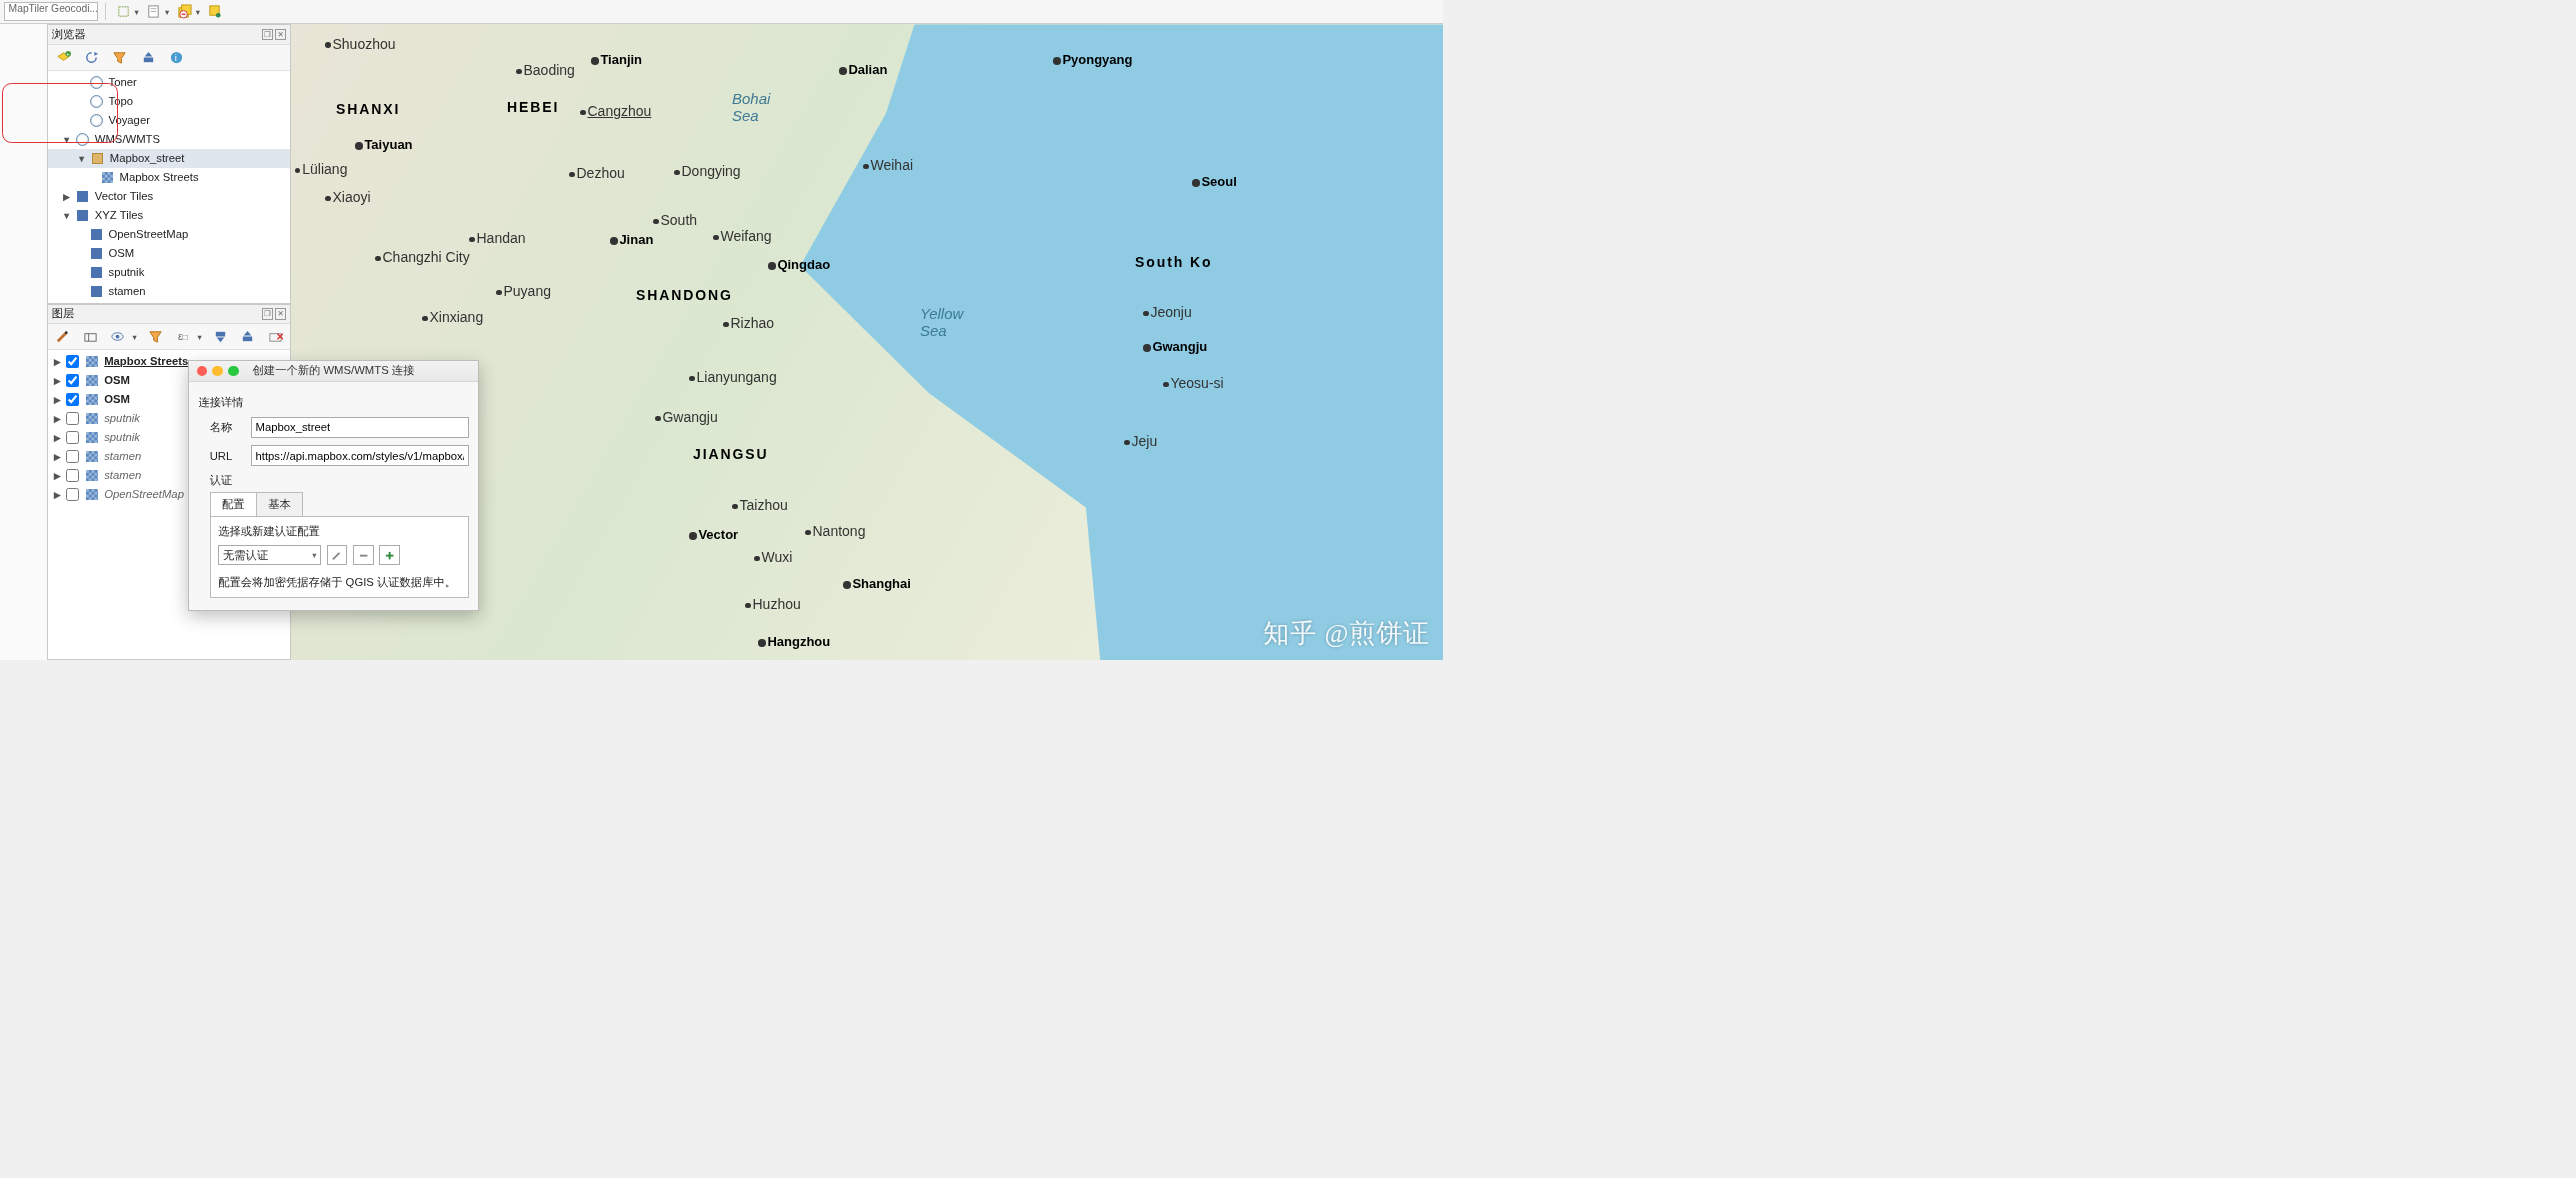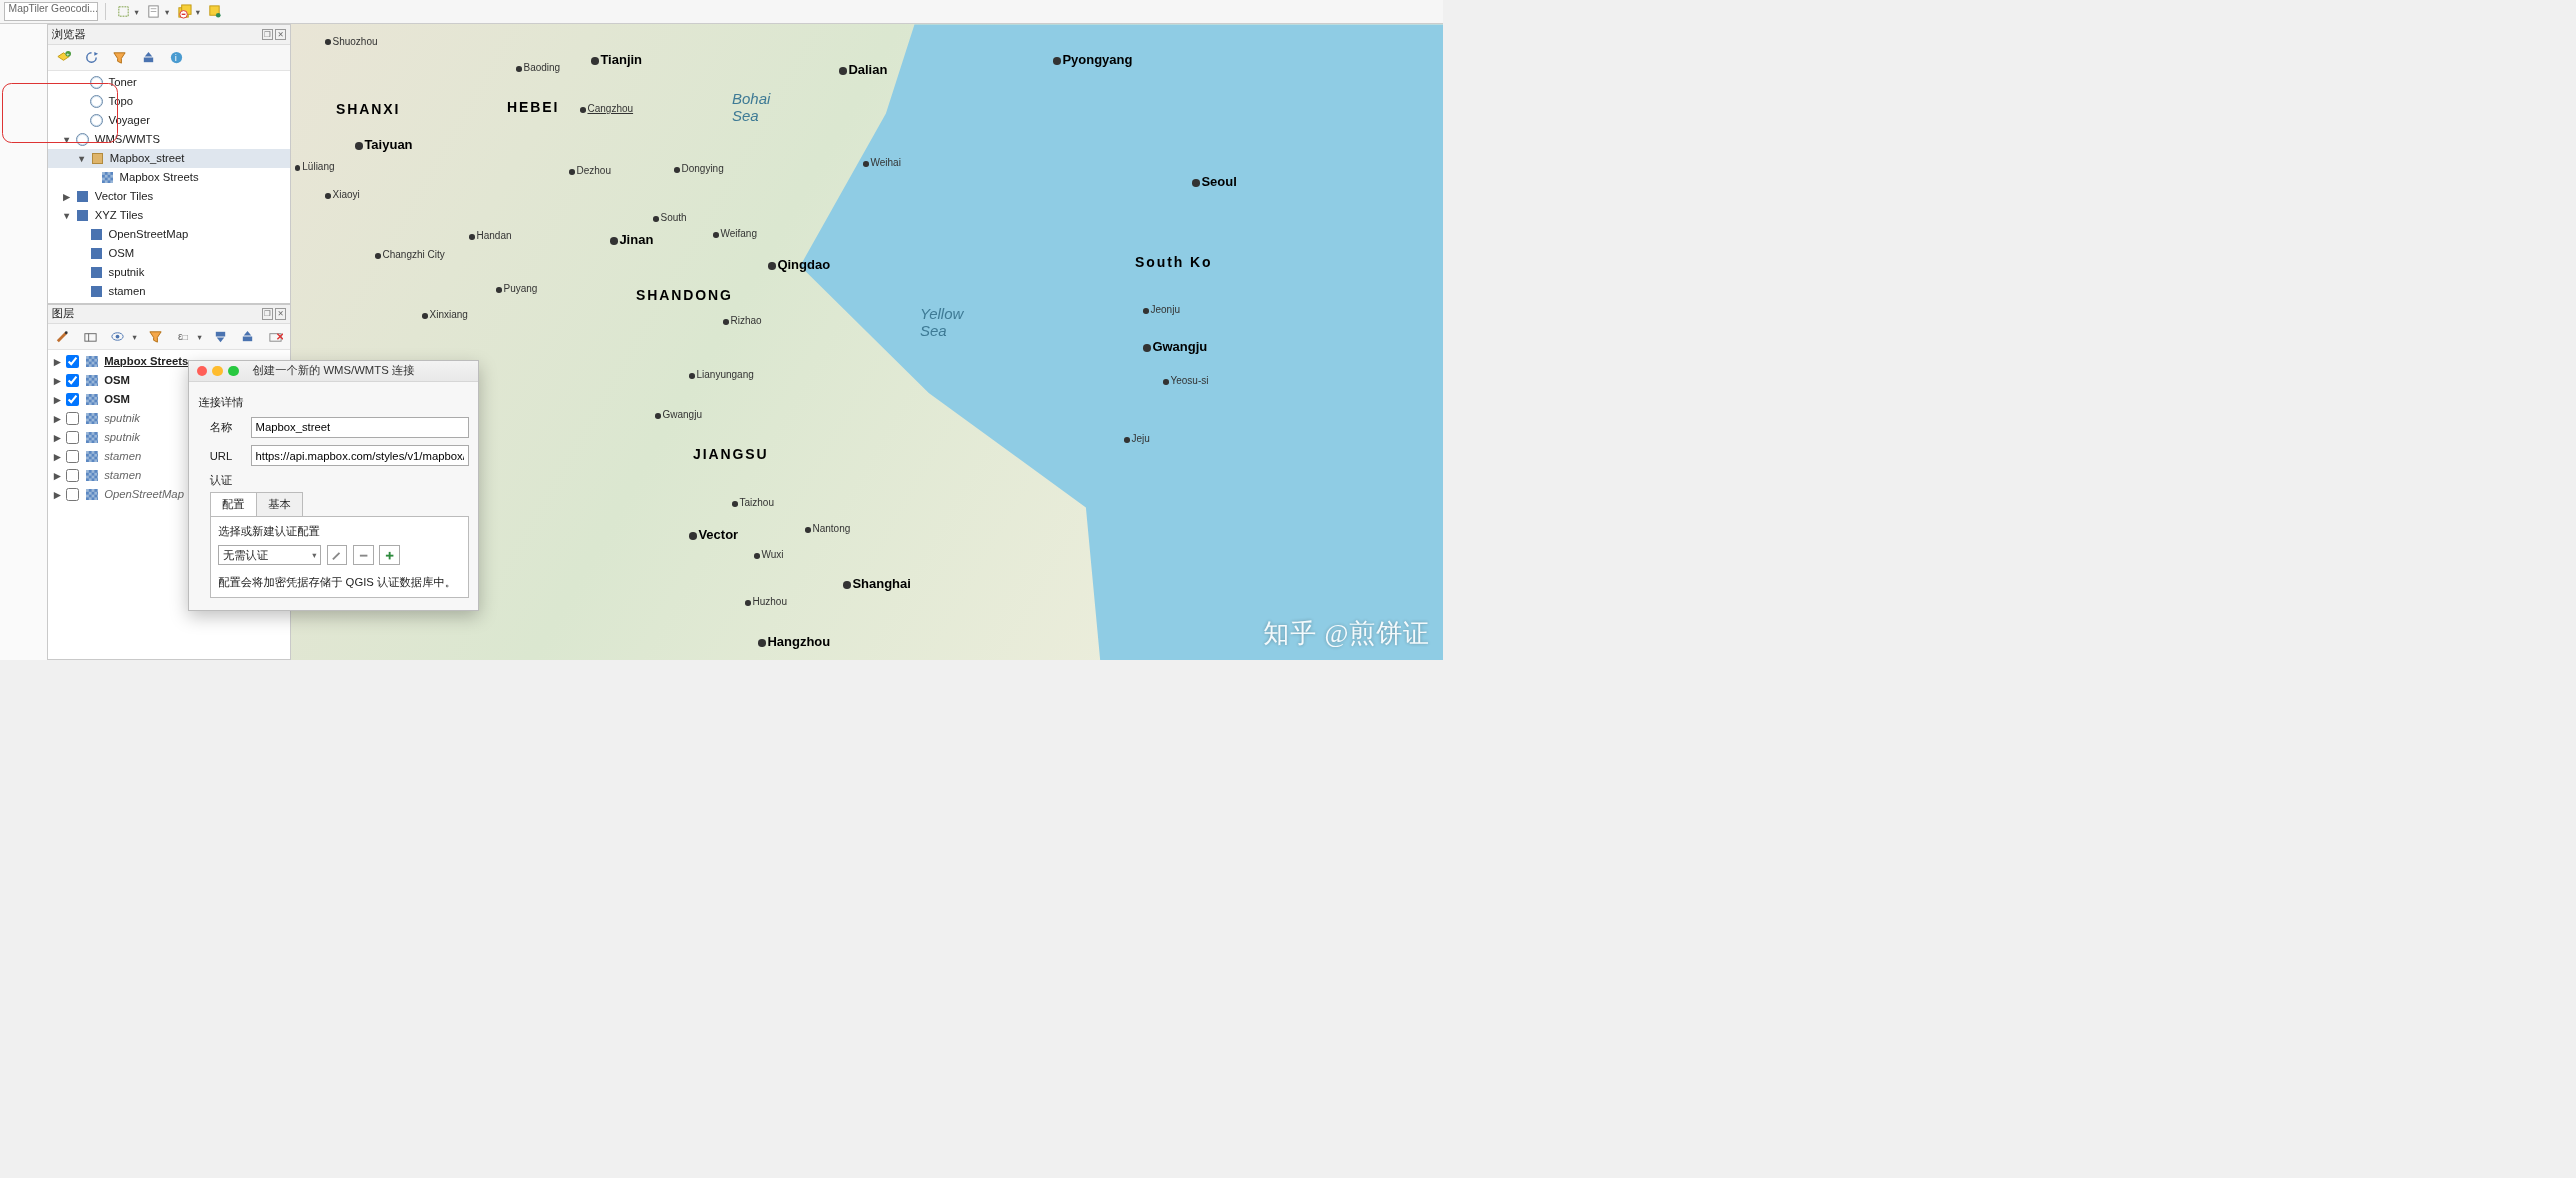--- a/index.html
+++ b/index.html
@@ -34,21 +34,21 @@
 .bold { font-weight:bold;}
 
 
 .ly-ico { width:19px; height:19px; display:flex; align-items:center; justify-content:center;}
 
 
 .maparea { position:absolute; left:291px; top:24.4px; right:0; bottom:0; background:linear-gradient(120deg,#e9e5d6 0%,#dbe7d0 40%,#f4f0e1 100%); overflow:hidden;}
 .sea { position:absolute; background:#8fcce4;}
 .sea.main { top:0; right:0; width:62%; height:100%; clip-path: polygon(26% 0, 100% 0, 100% 100%, 52% 100%, 50% 76%, 28% 58%, 10% 38%, 22% 14%);}
 .sealabel { position:absolute; color:#3e7a95; font-style:italic; font-size:15px;}
-.city { position:absolute; font-size:10px; color:#333; white-space:nowrap;}
+.city { position:absolute; font-size:14px; color:#333; white-space:nowrap;}
 .city::before { content:""; display:inline-block; width:5.6px; height:5.6px; border-radius:50%; background:#333; margin-right:1.9px; vertical-align:middle;}
 .city.big { font-size:13px; font-weight:600; color:#000;}
 .city.big::before { width:7.5px; height:7.5px;}
 .province { position:absolute; font-size:14px; font-weight:700; color:#000; letter-spacing:1.9px;}
 .watermark { position:absolute; right:13px; bottom:9.4px; font-size:26px; color:#fff; opacity:0.9; font-family:"Songti SC","SimSun",serif; text-shadow:0 0 3.8px rgba(0,0,0,0.35); letter-spacing:0.9px;}
 
 
 .dialog { position:absolute; left:188px; top:360px; width:291px; background:#f7f7f7; border:0.9px solid #bcbcbc; box-shadow:0 5.6px 17px rgba(0,0,0,0.25); font-size:11.3px;}
 .dialog-titlebar { height:20.6px; display:flex; align-items:center; background:linear-gradient(#f3f3f3,#e8e8e8); border-bottom:0.9px solid #d6d6d6; position:relative;}
 .traffic { display:flex; gap:5.6px; padding:0 7.5px;}

